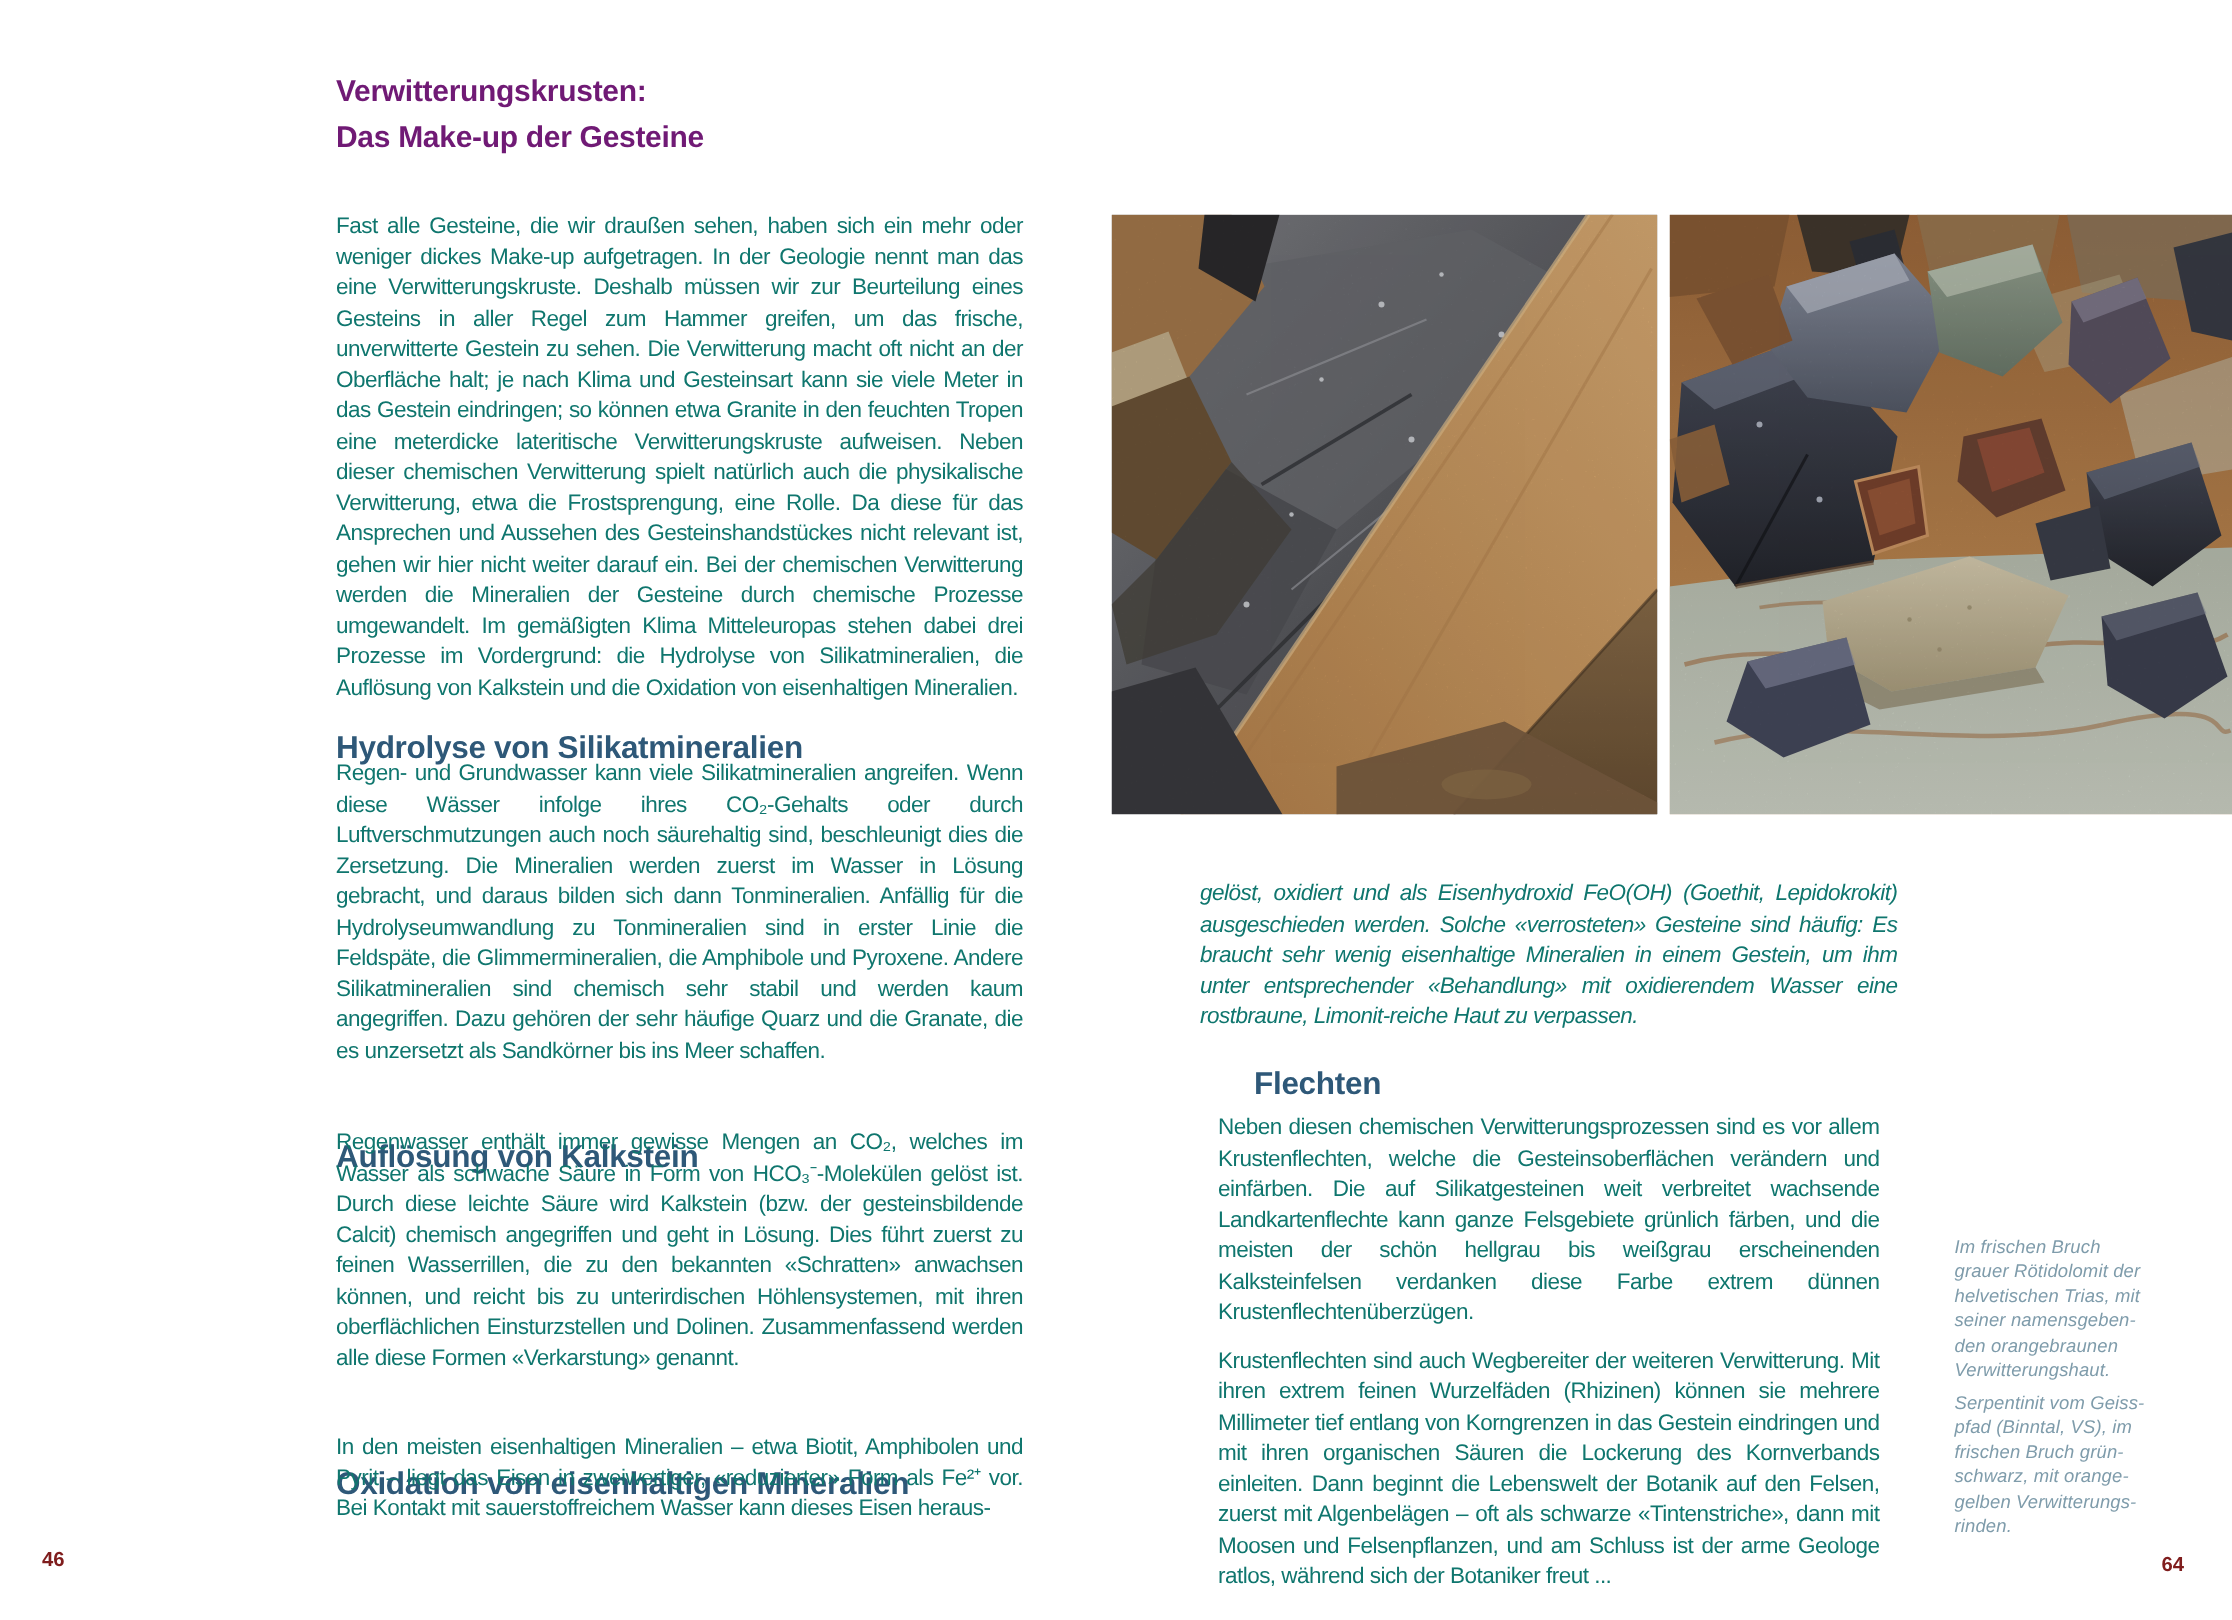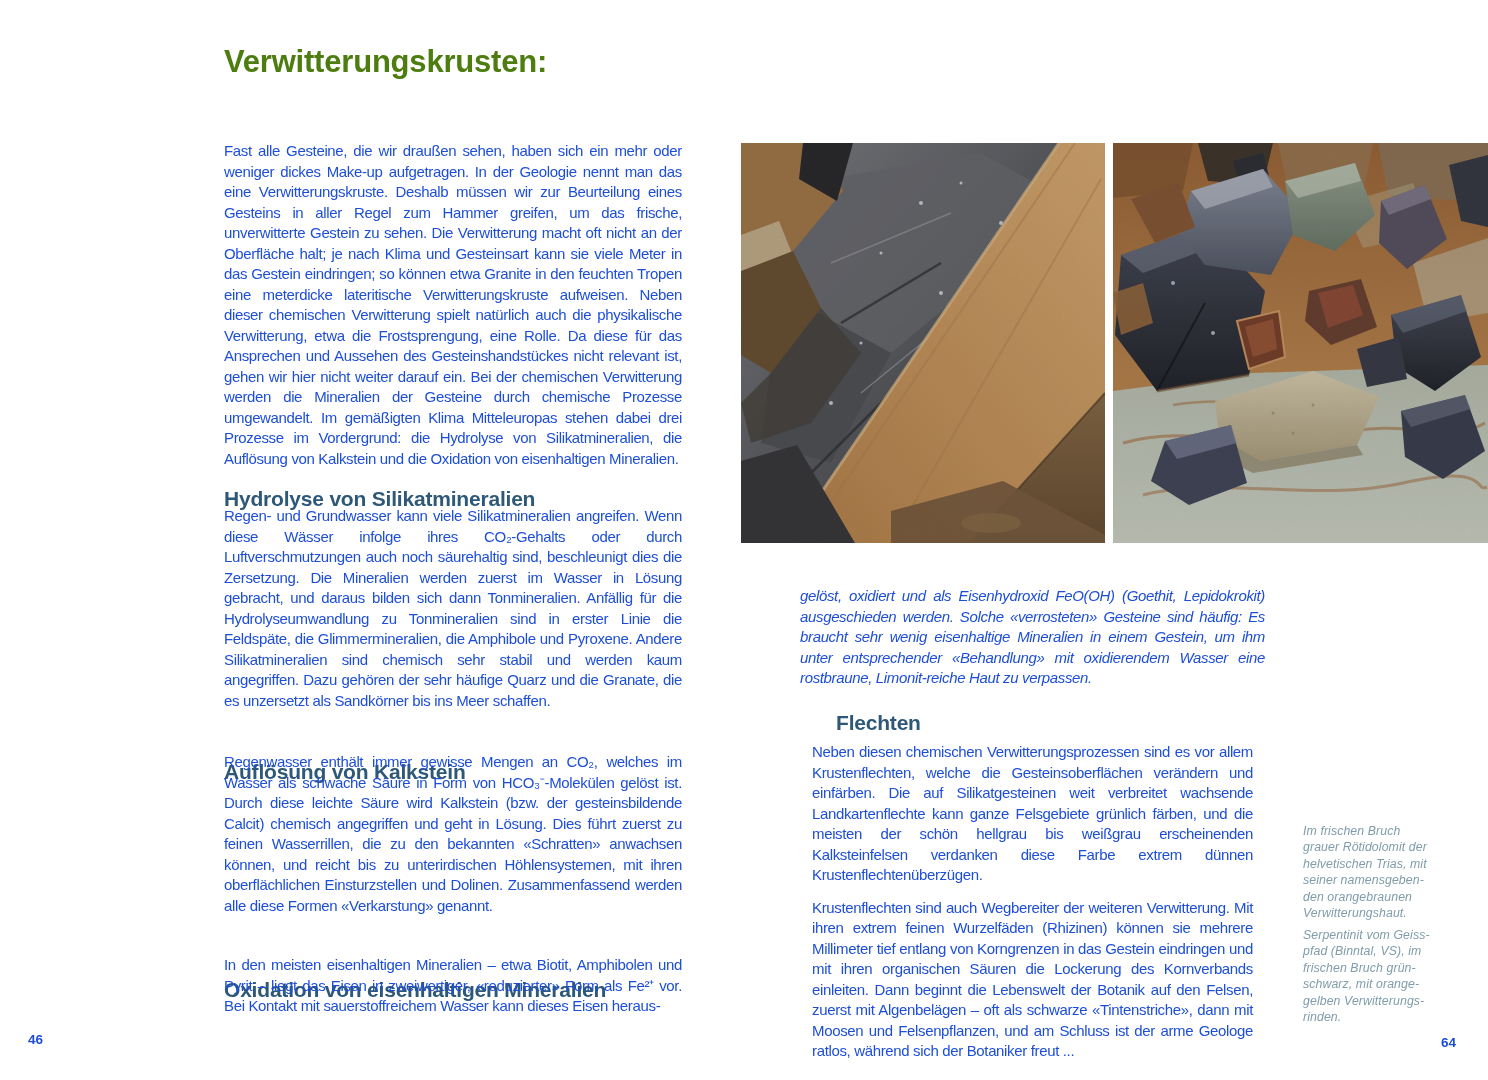--- a/index.html
+++ b/index.html
@@ -1,38 +1,39 @@
 <!DOCTYPE html>
 <html><head>
 <meta charset="utf-8">
 <style>
   html,body{margin:0;padding:0;background:#ffffff;}
   .spread{position:relative;width:1488px;height:1080px;background:#ffffff;
           font-family:"Liberation Sans",sans-serif;color:#33291f;overflow:hidden;}
   .abs{position:absolute;}
-  .title{left:224px;top:46px;font-size:31px;font-weight:bold;line-height:31px;
-         color:#4d7c0f;letter-spacing:-0.2px;}
+  .title{left:224px;top:46px;font-size:20px;font-weight:bold;line-height:31px;
+         color:#701a75;letter-spacing:-0.2px;}
   .body-text{width:458px;font-size:15px;line-height:20.5px;text-align:justify;
-             letter-spacing:-0.35px;color:#1d4ed8;}
+             letter-spacing:-0.35px;color:#0f766e;}
   .body-text p{margin:12px;}
   .r-col{width:465px;}
   .sec-heading{font-size:21px;font-weight:bold;color:#2e5878;letter-spacing:-0.2px;}
   .caption{width:162px;font-size:12.3px;line-height:16.4px;font-style:italic;
            color:#7f9cab;white-space:pre-line;letter-spacing:0.1px;}
-  .page-num{font-size:13.5px;font-weight:bold;color:#1d4ed8;}
+  .page-num{font-size:13.5px;font-weight:bold;color:#7f1d1d;}
   .photo{position:absolute;top:143px;height:400px;overflow:hidden;}
   .photo svg{display:block;width:100%;height:100%;}
 </style>
 </head>
 <body>
 
 <div class="spread">
 
   <div class="abs title">
     <div>Verwitterungskrusten:</div>
+    <div>Das Make-up der Gesteine</div>
   </div>
 
   <div class="abs body-text" style="left:224px;top:141px;">Fast alle Gesteine, die wir draußen sehen, haben sich ein mehr oder weniger dickes Make-up aufgetragen. In der Geologie nennt man das eine Verwitterungskruste. Deshalb müssen wir zur Beurteilung eines Gesteins in aller Regel zum Hammer greifen, um das frische, unverwitterte Gestein zu sehen. Die Verwitterung macht oft nicht an der Oberfläche halt; je nach Klima und Gesteinsart kann sie viele Meter in das Gestein eindringen; so können etwa Granite in den feuchten Tropen eine meterdicke lateritische Verwitterungskruste aufweisen. Neben dieser chemischen Verwitterung spielt natürlich auch die physikalische Verwitterung, etwa die Frostsprengung, eine Rolle. Da diese für das Ansprechen und Aussehen des Gesteinshandstückes nicht relevant ist, gehen wir hier nicht weiter darauf ein. Bei der chemischen Verwitterung werden die Mineralien der Gesteine durch chemische Prozesse umgewandelt. Im gemäßigten Klima Mitteleuropas stehen dabei drei Prozesse im Vordergrund: die Hydrolyse von Silikatmineralien, die Auflösung von Kalkstein und die Oxidation von eisenhaltigen Mineralien.</div>
 
   <div class="abs sec-heading" style="left:224px;top:487px;">Hydrolyse von Silikatmineralien</div>
   <div class="abs body-text" style="left:224px;top:506px;">Regen- und Grundwasser kann viele Silikatmineralien angreifen. Wenn diese Wässer infolge ihres CO₂-Gehalts oder durch Luftverschmutzungen auch noch säurehaltig sind, beschleunigt dies die Zersetzung. Die Mineralien werden zuerst im Wasser in Lösung gebracht, und daraus bilden sich dann Tonmineralien. Anfällig für die Hydrolyseumwandlung zu Tonmineralien sind in erster Linie die Feldspäte, die Glimmermineralien, die Amphibole und Pyroxene. Andere Silikatmineralien sind chemisch sehr stabil und werden kaum angegriffen. Dazu gehören der sehr häufige Quarz und die Granate, die es unzersetzt als Sandkörner bis ins Meer schaffen.</div>
 
   <div class="abs sec-heading" style="left:224px;top:760px;text-align:right;">Auflösung von Kalkstein</div>
   <div class="abs body-text" style="left:224px;top:752px;">Regenwasser enthält immer gewisse Mengen an CO₂, welches im Wasser als schwache Säure in Form von HCO₃⁻-Molekülen gelöst ist. Durch diese leichte Säure wird Kalkstein (bzw. der gesteinsbildende Calcit) chemisch angegriffen und geht in Lösung. Dies führt zuerst zu feinen Wasserrillen, die zu den bekannten «Schratten» anwachsen können, und reicht bis zu unterirdischen Höhlensystemen, mit ihren oberflächlichen Einsturzstellen und Dolinen. Zusammenfassend werden alle diese Formen «Verkarstung» genannt.</div>
 

